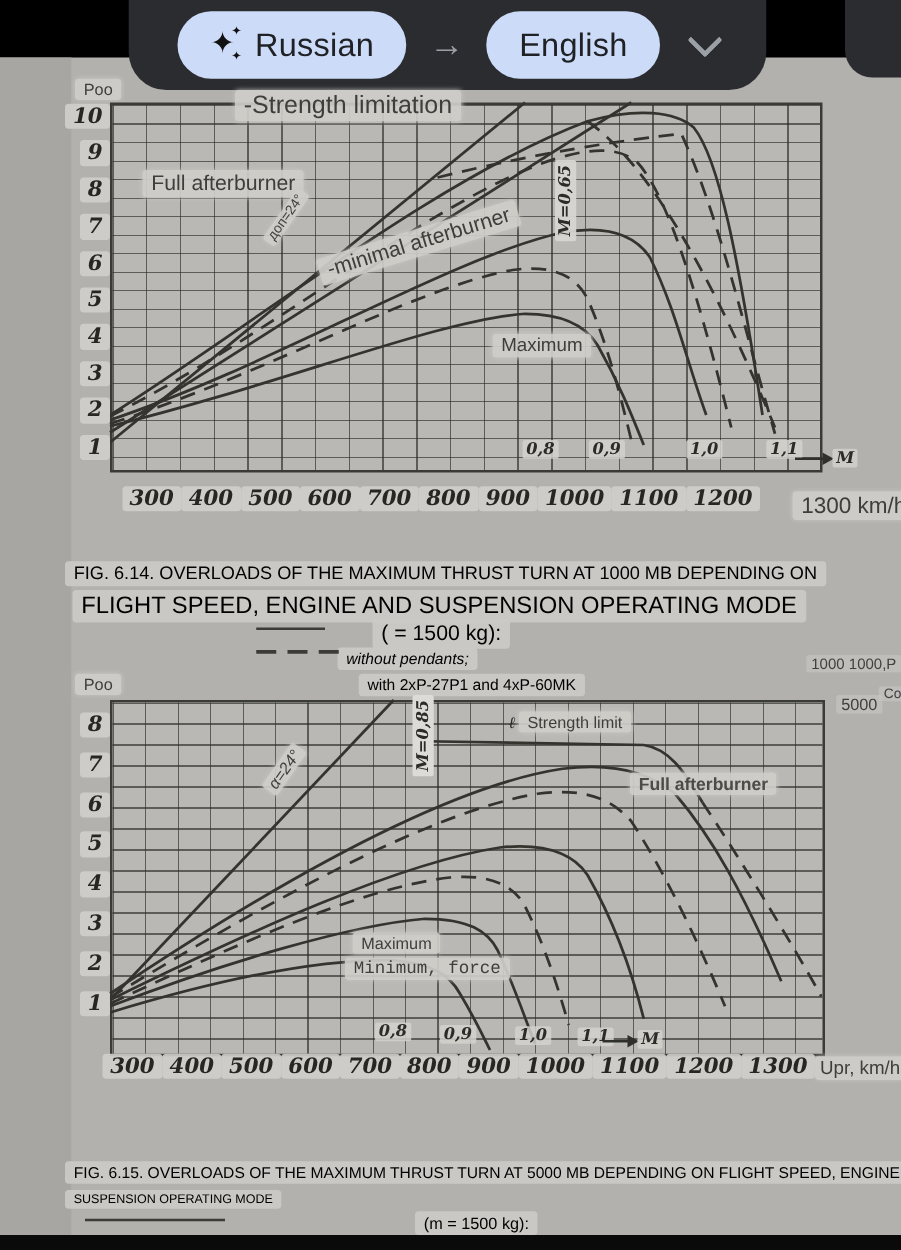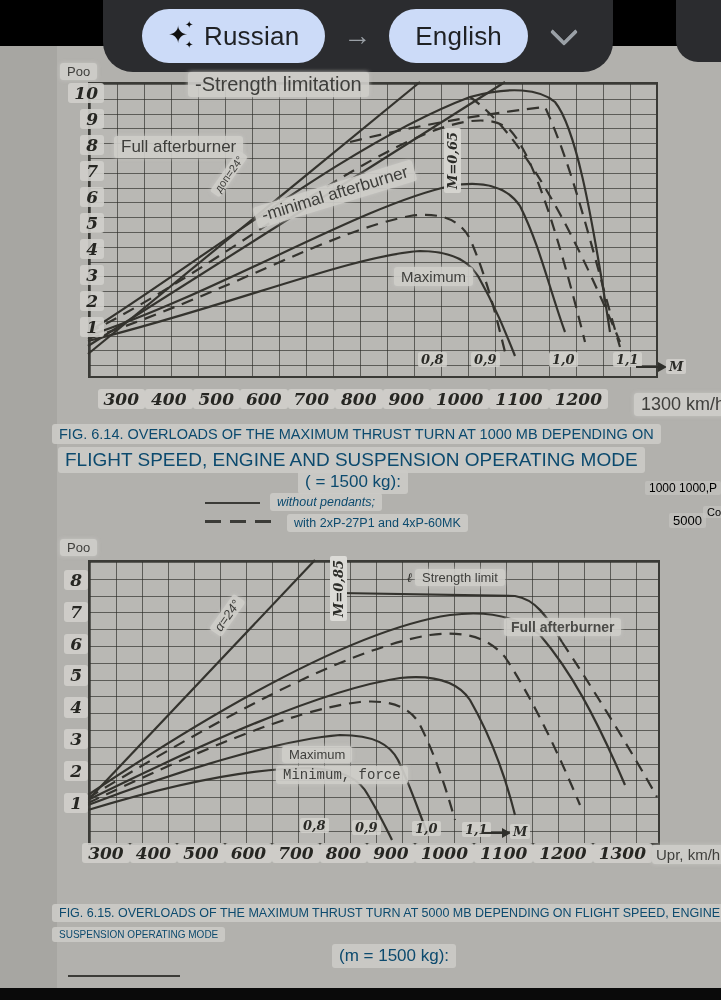--- a/index.html
+++ b/index.html
@@ -47,27 +47,27 @@
   .mach { position:absolute; font-family:"DejaVu Serif", serif; font-style:italic; font-weight:bold;
           font-size:13px; color:#2b2b27; background:rgba(210,209,205,.85); border-radius:2px; padding:0 3px; }
   .axis-line { position:absolute; height:2px; background:#2f2f2b; }
   .arrow-head { position:absolute; width:0; height:0; border-left:9px solid #2f2f2b;
                 border-top:5px solid transparent; border-bottom:5px solid transparent; }
   .ocr { position:absolute; background:rgba(206,205,201,.92); color:#3e3e3b; border-radius:3px;
          padding:1px 7px; white-space:nowrap; box-shadow:0 0 4px rgba(200,199,195,.9); }
   .vert { writing-mode:vertical-rl; transform:rotate(180deg);
           font-family:"DejaVu Serif", serif; font-style:italic; font-weight:bold;
           background:rgba(214,213,209,.95); color:#2b2b27; padding:4px 1px; border-radius:2px; }
-  .cap { position:absolute; background:rgba(203,202,198,.92); color:#0c4a6e; border-radius:3px;
-         padding:2px 7px; white-space:nowrap; }
+  .cap { position:absolute; background:rgba(203,202,198,.92); color:#000000; border-radius:3px;
+         padding:2px 7px; white-space:nowrap;margin-top:25px; }
   .leg-line { position:absolute; background:#3b3b37; height:2px; }
   .leg-dashes { position:absolute; display:flex; gap:9px; }
   .leg-dashes i { display:block; width:16px; height:3px; background:#3b3b37; }
-  .note { position:absolute; color:#000000; font-size:12px; background:rgba(200,199,195,.6);
-          border-radius:2px; padding:0 4px; white-space:nowrap; }
+  .note { position:absolute; color:#404040; font-size:12px; background:rgba(200,199,195,.6);
+          border-radius:2px; padding:0 4px; white-space:nowrap;margin-top:43px; }
 </style>
 </head>
 <body>
 
 <div class="screen">
 
   <div class="top-black"></div>
   <div class="lens-bar">
     <div class="lang-pill">
       <span class="sparkle">
@@ -94,21 +94,21 @@
       <path d="M2,256 C134,212 274,126 364,106 C404,99 424,111 434,126 C454,166 464,211 479,252" fill="none" stroke="#34332e" stroke-width="2.2"></path>
       <path d="M2,261 C144,226 264,176 334,171 C369,171 384,183 392,196 C409,226 419,251 429,276" fill="none" stroke="#34332e" stroke-width="2.2"></path>
       <path d="M2,266 L419,2" fill="none" stroke="#34332e" stroke-width="2.2"></path>
       <path d="M2,274 L334,2" fill="none" stroke="#34332e" stroke-width="2.2"></path>
       <path d="M2,253 C124,192 244,92 344,52 C384,37 409,37 424,50 C449,77 474,162 499,262" fill="none" stroke="#34332e" stroke-width="2.2" stroke-dasharray="12 8"></path>
       <path d="M2,259 C134,216 244,151 324,136 C359,131 376,143 384,159 C399,193 409,231 419,272" fill="none" stroke="#34332e" stroke-width="2.2" stroke-dasharray="12 8"></path>
       <path d="M264,62 C344,42 414,32 459,27 C489,92 509,182 534,267" fill="none" stroke="#34332e" stroke-width="2.2" stroke-dasharray="12 8"></path>
       <path d="M384,17 C434,52 484,142 534,262" fill="none" stroke="#34332e" stroke-width="2.2" stroke-dasharray="12 8"></path>
     </svg>
 
-  <div class="ycol" style="left:72px; top:83px; width:32px; height:254px;">
+  <div class="ycol" style="left:56px; top:83px; width:32px; height:285px;">
     <span class="scan-num">10</span>
     <span class="scan-num">9</span>
     <span class="scan-num">8</span>
     <span class="scan-num">7</span>
     <span class="scan-num">6</span>
     <span class="scan-num">5</span>
     <span class="scan-num">4</span>
     <span class="scan-num">3</span>
     <span class="scan-num">2</span>
     <span class="scan-num">1</span>
@@ -212,17 +212,17 @@
     <span class="scan-num">900</span>
     <span class="scan-num">1000</span>
     <span class="scan-num">1100</span>
     <span class="scan-num">1200</span>
     <span class="scan-num">1300</span>
   </div>
   <div class="ocr" style="left:652px; top:845px; font-size:15px; padding:1px 4px;">Upr, km/h</div>
 
   <div class="cap" style="left:52px; top:904px; font-size:12.5px;">FIG. 6.15. OVERLOADS OF THE MAXIMUM THRUST TURN AT 5000 MB DEPENDING ON FLIGHT SPEED, ENGINE AND</div>
   <div class="cap" style="left:52px; top:927px; font-size:10px;text-align:center;">SUSPENSION OPERATING MODE</div>
-  <div class="cap" style="left:332px; top:944px; font-size:17px;">(m = 1500 kg):</div>
+  <div class="cap" style="left:332px; top:944px; font-size:13px;">(m = 1500 kg):</div>
   <div class="leg-line" style="left:68px; top:975px; width:112px;"></div>
 
   <div class="bottom-black"></div>
 </div>
 
 </body></html>

